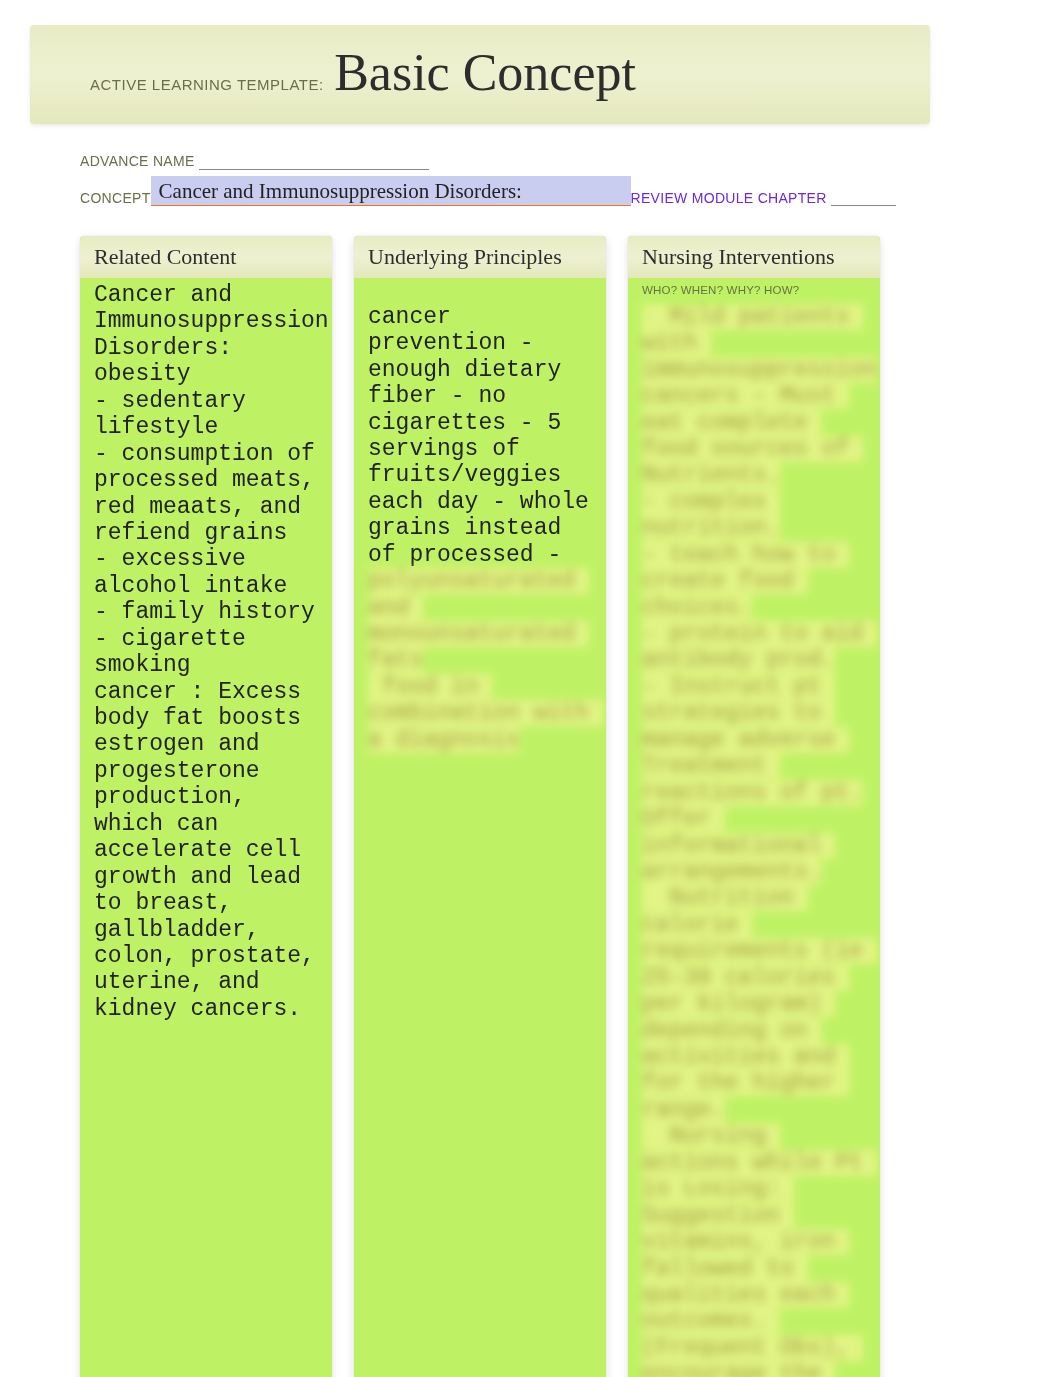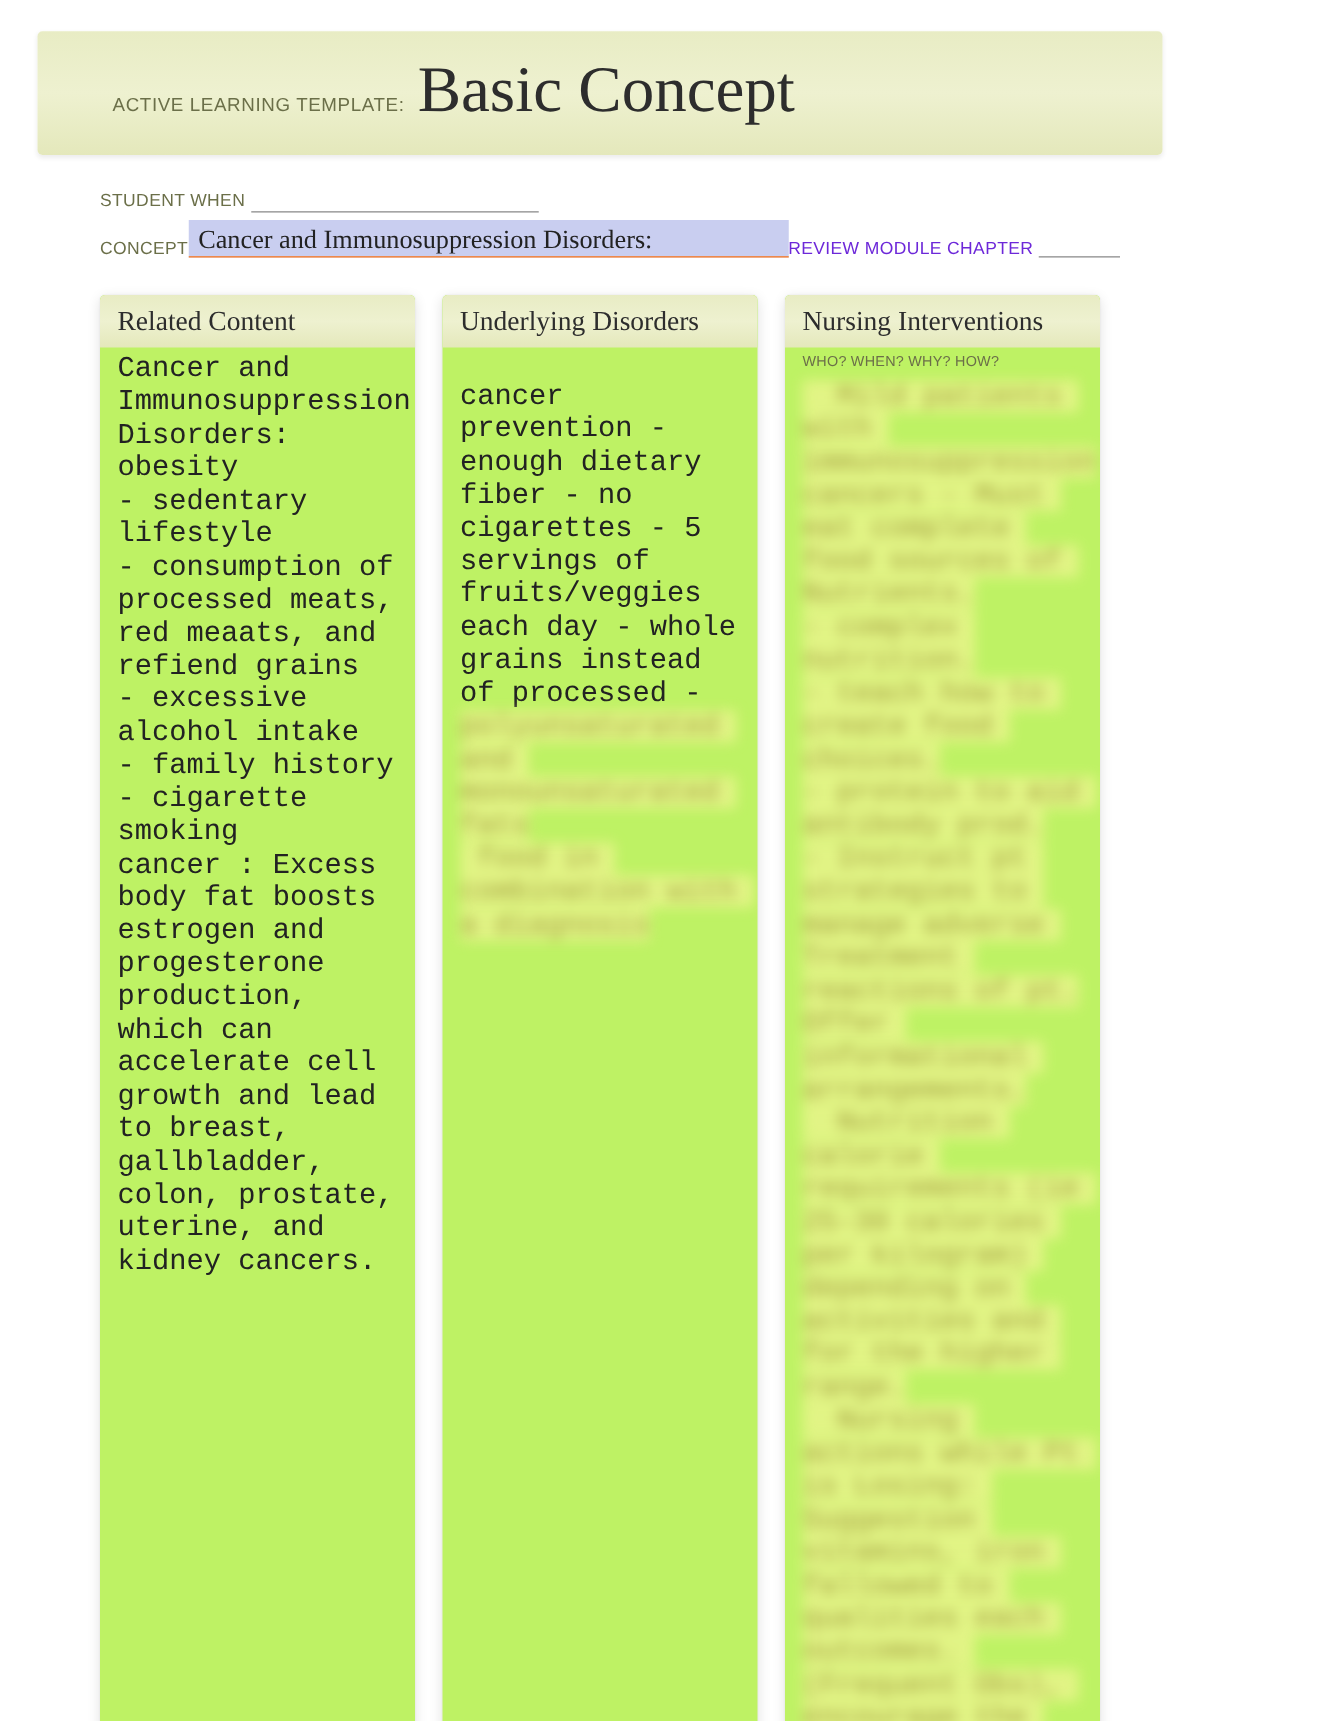--- a/index.html
+++ b/index.html
@@ -132,21 +132,21 @@
 <body>
 
 <div class="page">
 
   <div class="header-band">
     <span class="prefix">ACTIVE LEARNING TEMPLATE:</span>
     <span class="title">Basic Concept</span>
   </div>
 
   <div class="meta-row">
-    <span class="meta-label">STUDENT WHEN</span>
+    <span class="meta-label">ADVANCE NAME</span>
     <span class="meta-line"></span>
   </div>
 
   <div class="concept-row">
     <span class="meta-label">CONCEPT</span>
     <span class="concept-field">Cancer and Immunosuppression Disorders:</span>
     <span style="flex:1"></span>
     <span class="review-label">
       <span>REVIEW MODULE CHAPTER</span>
       <span class="review-line"></span>
@@ -163,21 +163,21 @@
 - sedentary lifestyle
 - consumption of processed meats, red meaats, and refiend grains
 - excessive alcohol intake
 - family history
 - cigarette smoking
 cancer : Excess body fat boosts estrogen and progesterone production, which can accelerate cell growth and lead to breast, gallbladder, colon, prostate, uterine, and kidney cancers.</div>
     </div>
 
     <div class="card">
       <div class="card-header">
-        <h2>Underlying Disorders</h2>
+        <h2>Underlying Principles</h2>
       </div>
       <div class="sub-note">&nbsp;</div>
       <div class="card-body"><span>cancer prevention - enough dietary fiber - no cigarettes - 5 servings of fruits/veggies each day - whole grains instead of processed - </span><span class="hl blur">polyunsaturated and monounsaturated fats
  food in combination with a diagnosis</span></div>
     </div>
 
     <div class="card">
       <div class="card-header">
         <h2>Nursing Interventions</h2>
       </div>

